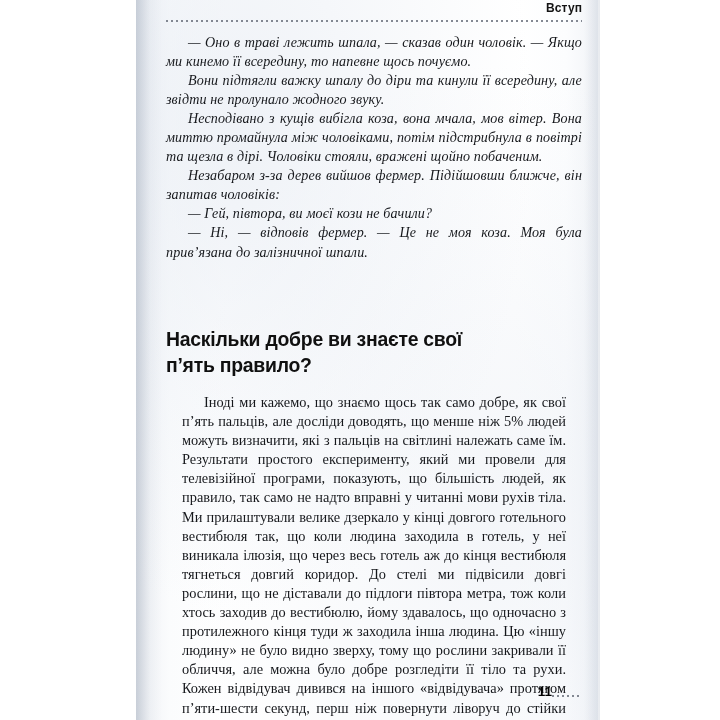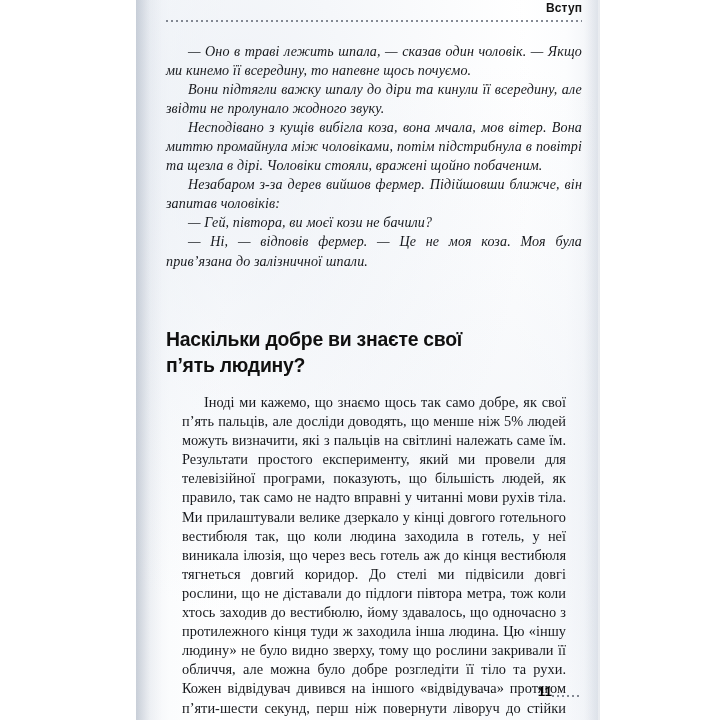--- a/index.html
+++ b/index.html
@@ -90,21 +90,21 @@
     background-image: linear-gradient(to right, #6e7480 0 2px, rgba(0,0,0,0) 2px 5px);
     background-size: 5px 2px;
     background-repeat: repeat-x;
     background-position: 0 1px;
     opacity: 0.85;
   }
 
   
   #anecdote {
     position: absolute;
-    top: 42px;
+    top: 33px;
     left: 0;
     width: 416px;
     font-style: italic;
     font-size: 14.1px;
     line-height: 19.05px;
     text-align: justify;
     color: #16181c;
     letter-spacing: 0.12px;
   }
   #anecdote p {
@@ -193,21 +193,21 @@
     <p>— Оно в траві лежить шпала, — сказав один чоловік. — Якщо ми кинемо її всередину, то напевне щось почуємо.</p>
     <p>Вони підтягли важку шпалу до діри та кинули її всередину, але звідти не пролунало жодного звуку.</p>
     <p>Несподівано з кущів вибігла коза, вона мчала, мов вітер. Вона миттю промайнула між чоловіками, потім підстрибнула в повітрі та щезла в дірі. Чоловіки стояли, вражені щойно побаченим.</p>
     <p>Незабаром з-за дерев вийшов фермер. Підійшовши ближче, він запитав чоловіків:</p>
     <p>— Гей, півтора, ви моєї кози не бачили?</p>
     <p>— Ні, — відповів фермер. — Це не моя коза. Моя була прив’язана до залізничної шпали.</p>
   </div>
 
   <h2 id="section-heading">
     <span class="hl">Наскільки добре ви знаєте свої</span>
-    <span class="hl">п’ять людину?</span>
+    <span class="hl">п’ять правило?</span>
   </h2>
 
   <div id="body-text">
     <p>Іноді ми кажемо, що знаємо щось так само добре, як свої п’ять пальців, але досліди доводять, що менше ніж 5% людей можуть визначити, які з пальців на світлині належать саме їм. Результати простого експерименту, який ми провели для телевізійної програми, показують, що більшість людей, як правило, так само не надто вправні у читанні мови рухів тіла. Ми прилаштували велике дзеркало у кінці довгого готельного вестибюля так, що коли людина заходила в готель, у неї виникала ілюзія, що через весь готель аж до кінця вестибюля тягнеться довгий коридор. До стелі ми підвісили довгі рослини, що не діставали до підлоги півтора метра, тож коли хтось заходив до вестибюлю, йому здавалось, що одночасно з протилежного кінця туди ж заходила інша людина. Цю «іншу людину» не було видно зверху, тому що рослини закривали її обличчя, але можна було добре розгледіти її тіло та рухи. Кожен відвідувач дивився на іншого «відвідувача» протягом п’яти-шести секунд, перш ніж повернути ліворуч до стійки реєстрації.</p>
   </div>
 
   <div id="folio">
     <span class="folio-number">11</span>
     <span class="folio-rule"></span>
   </div>

